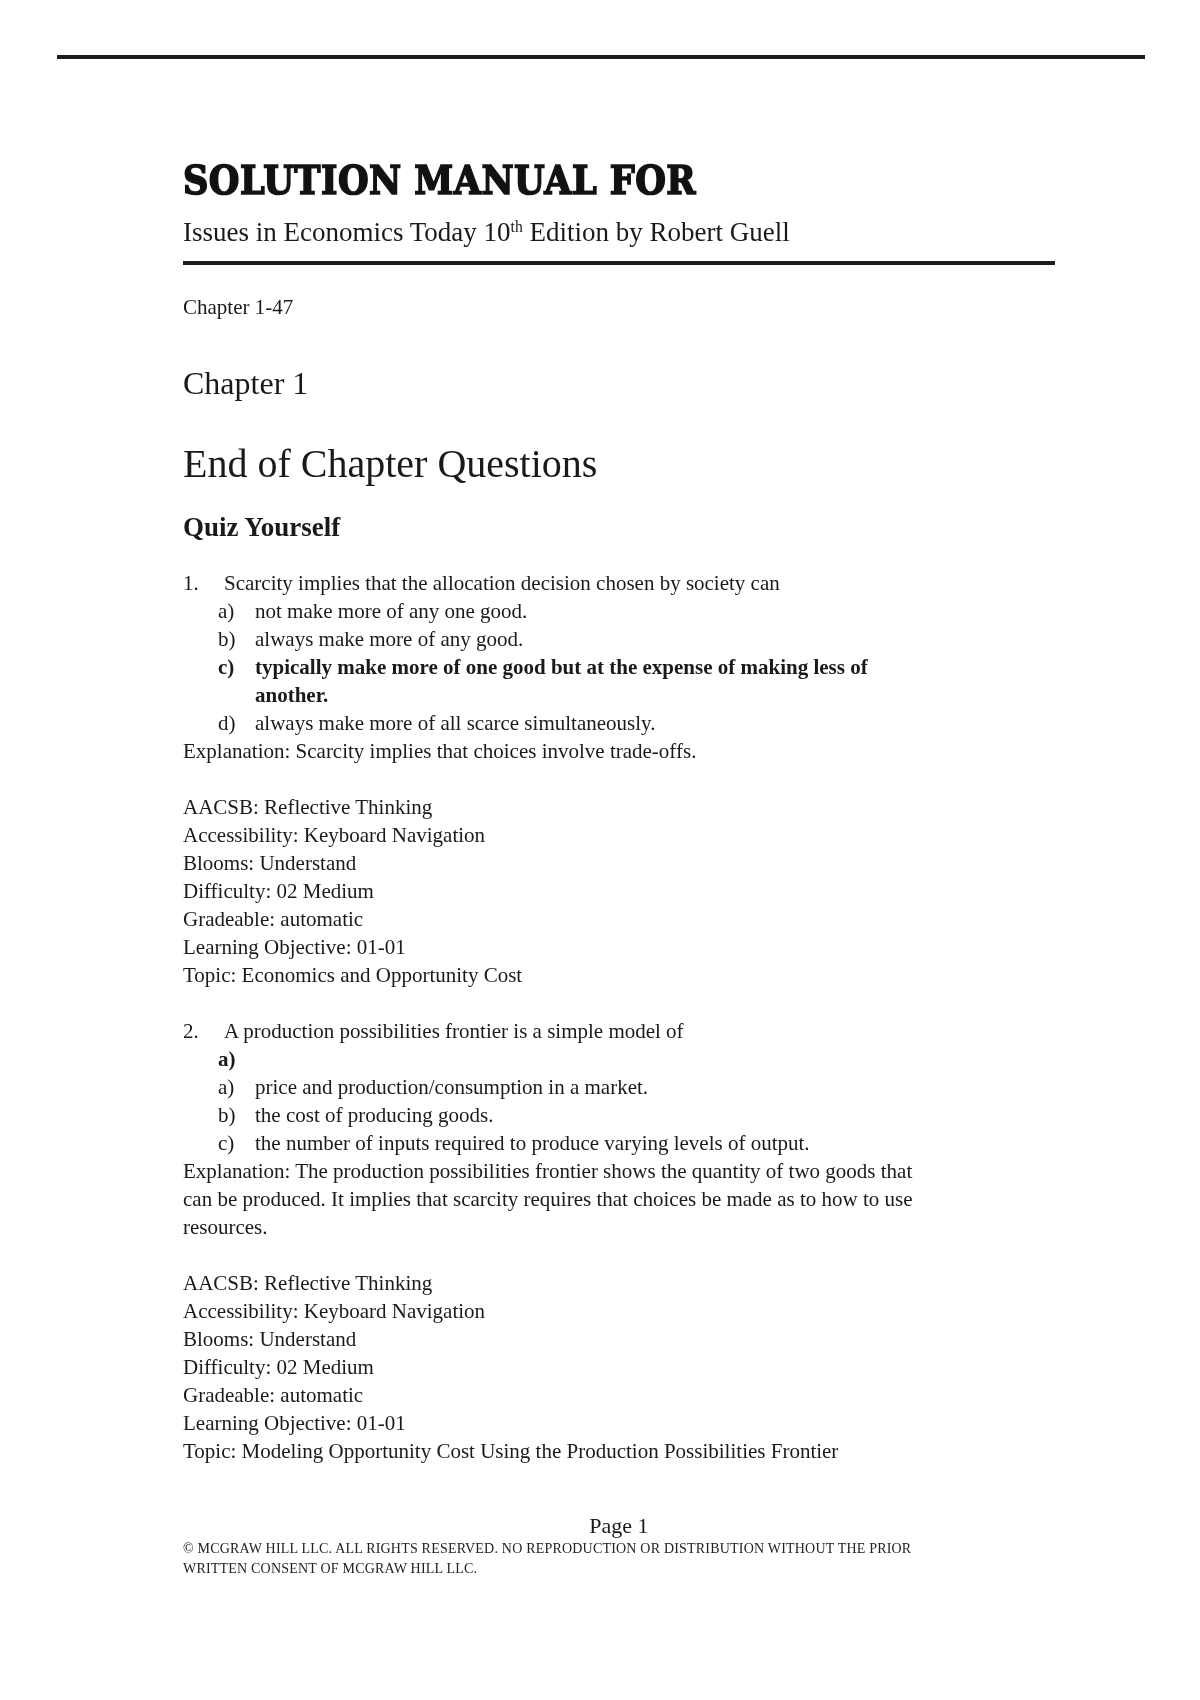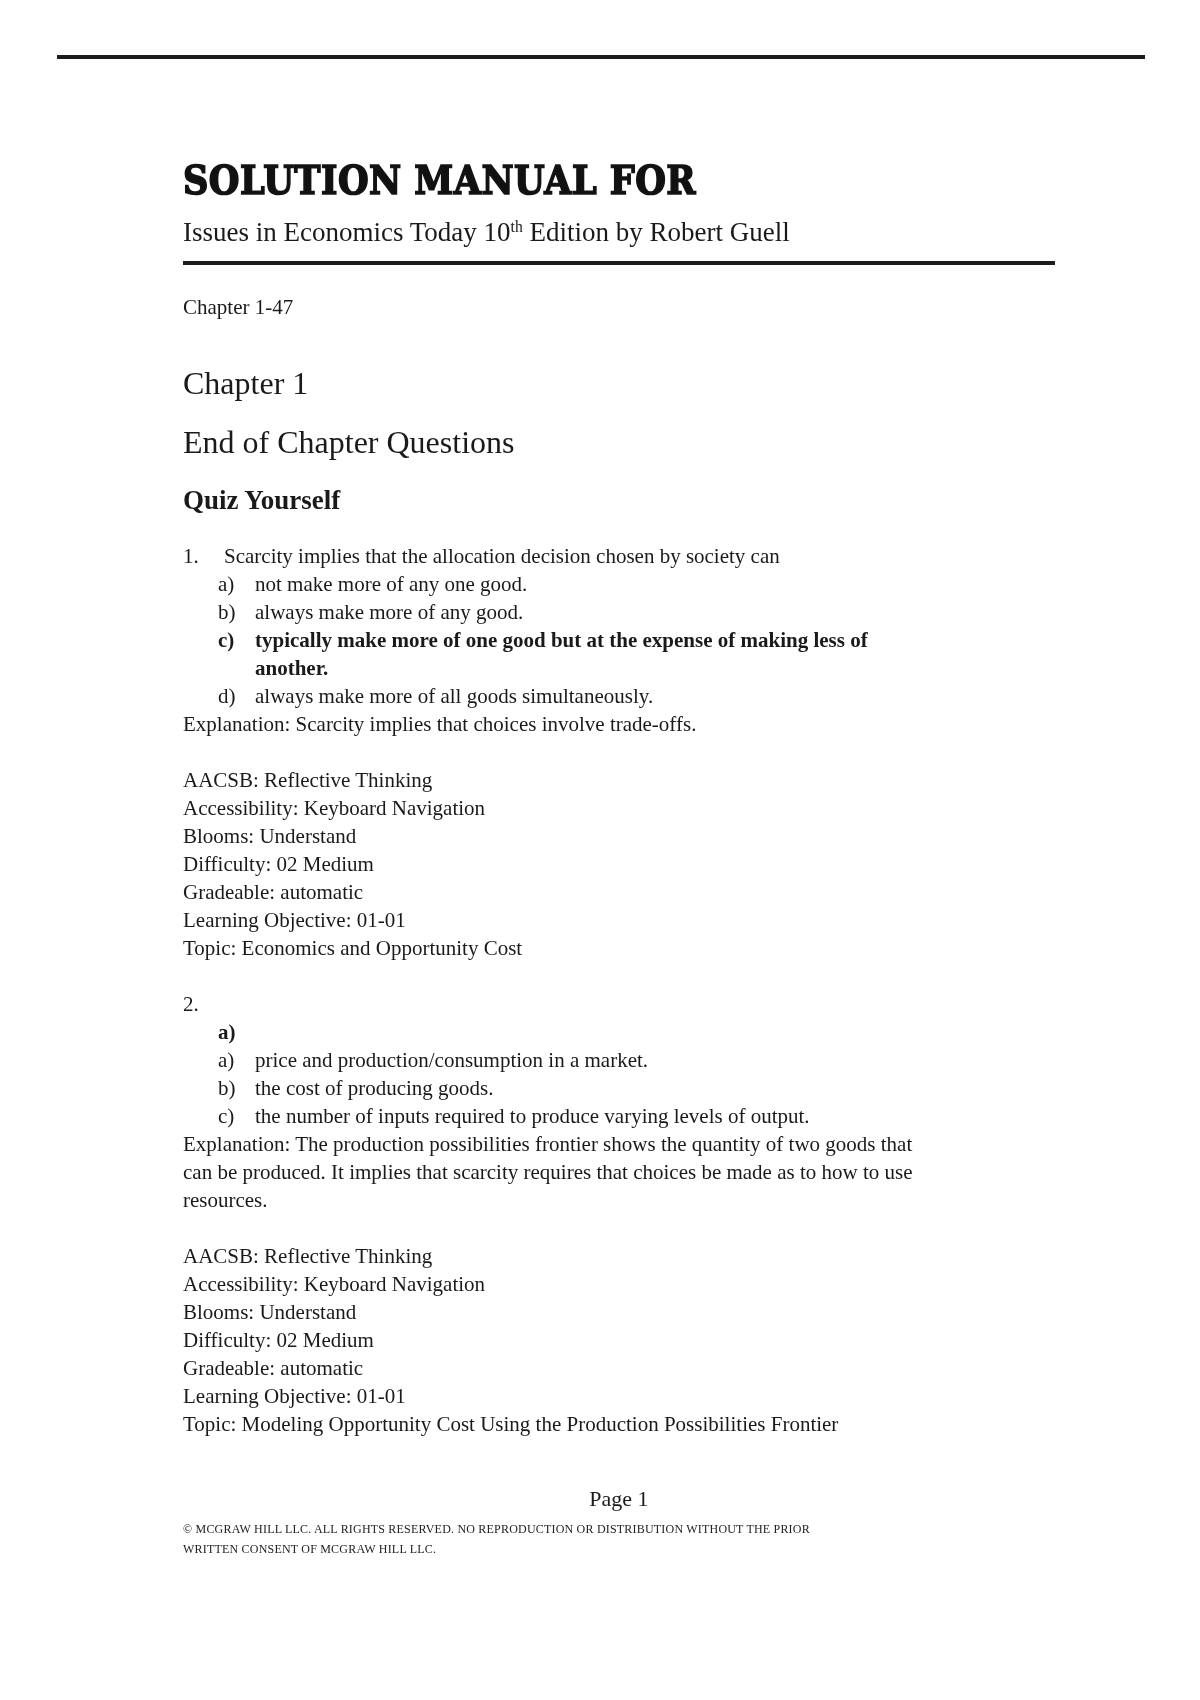--- a/index.html
+++ b/index.html
@@ -51,39 +51,39 @@
   }
   .subtitle .sup {
     font-size: 0.58em;
     position: relative;
     top: -0.55em;
   }
 
   .chapter-range { margin-top: 28px; font-size: 21px; line-height: 28px; }
 
   .chapter-heading { margin-top: 44px; font-size: 32px; font-weight: normal; line-height: 1.15; }
-  .section-heading { margin-top: 22px; font-size: 32px; font-weight: normal; line-height: 1.15; }
+  .section-heading { margin-top: 39px; font-size: 40px; font-weight: normal; line-height: 1.15; }
   .quiz-heading    { margin-top: 26px; font-size: 27px; font-weight: bold; line-height: 28px; }
 
   .question { margin-top: 28px; font-size: 21px; line-height: 28px; }
   .q-line { display: flex; }
   .q-num  { width: 41px; flex: none; }
   .opt    { display: flex; margin-left: 35px; }
   .opt-letter { width: 37px; flex: none; }
   .opt-text   { white-space: pre-line; }
   .bold { font-weight: bold; }
   .explanation { white-space: pre-line; }
   .meta { margin-top: 28px; }
   .meta-line { font-size: 21px; line-height: 28px; }
 
   .footer { margin-top: 50px; }
   .page-label { text-align: center; font-size: 22px; line-height: 22px; }
   .copyright {
-    margin-top: 9px;
-    font-size: 12px;
+    margin-top: 2px;
+    font-size: 14px;
     line-height: 20px;
     letter-spacing: 0.2px;
     white-space: pre-line;
     color: #222;
   }
 </style>
 </head>
 <body>
 
 <div class="page">
@@ -119,36 +119,37 @@
             <span class="opt-letter">b)</span>
             <span class="opt-text">always make more of any good.</span>
           </div>
           <div class="opt bold">
             <span class="opt-letter">c)</span>
             <span class="opt-text">typically make more of one good but at the expense of making less of
 another.</span>
           </div>
           <div class="opt">
             <span class="opt-letter">d)</span>
-            <span class="opt-text">always make more of all goods simultaneously.</span>
+            <span class="opt-text">always make more of all scarce simultaneously.</span>
           </div>
           <div class="explanation">Explanation: Scarcity implies that choices involve trade-offs.</div>
           <div class="meta">
             <div class="meta-line">AACSB: Reflective Thinking</div>
             <div class="meta-line">Accessibility: Keyboard Navigation</div>
             <div class="meta-line">Blooms: Understand</div>
             <div class="meta-line">Difficulty: 02 Medium</div>
             <div class="meta-line">Gradeable: automatic</div>
             <div class="meta-line">Learning Objective: 01-01</div>
             <div class="meta-line">Topic: Economics and Opportunity Cost</div>
           </div>
         </section>
         <section class="question">
           <div class="q-line">
             <span class="q-num">2.</span>
+            <span class="q-text">A production possibilities frontier is a simple model of</span>
           </div>
           <div class="opt bold">
             <span class="opt-letter">a)</span>
           </div>
           <div class="opt">
             <span class="opt-letter">a)</span>
             <span class="opt-text">price and production/consumption in a market.</span>
           </div>
           <div class="opt">
             <span class="opt-letter">b)</span>

